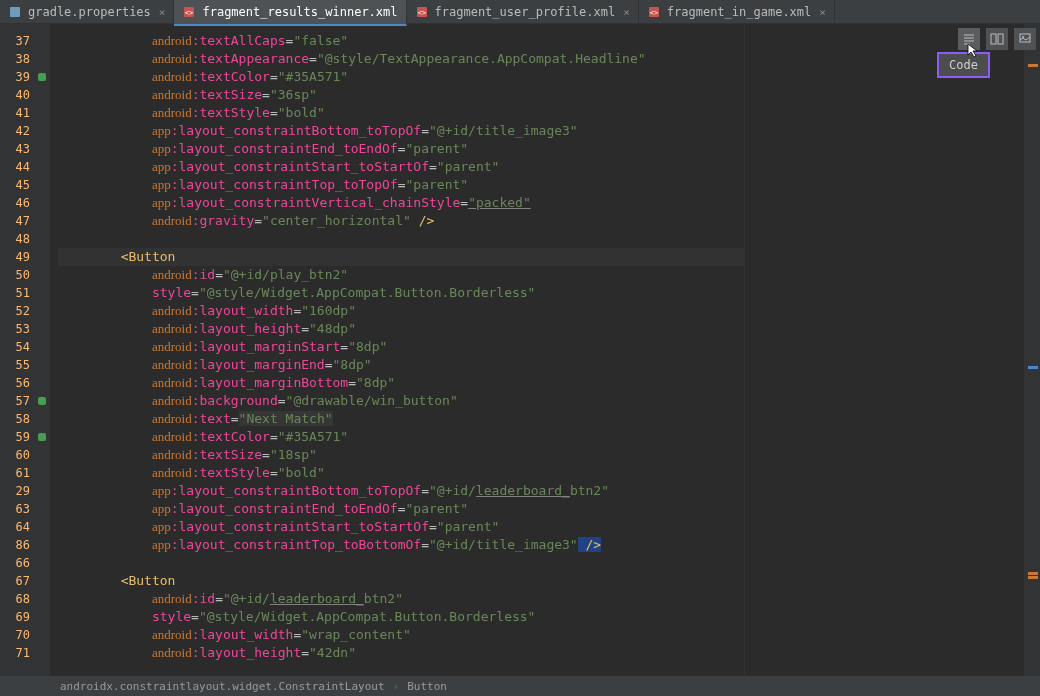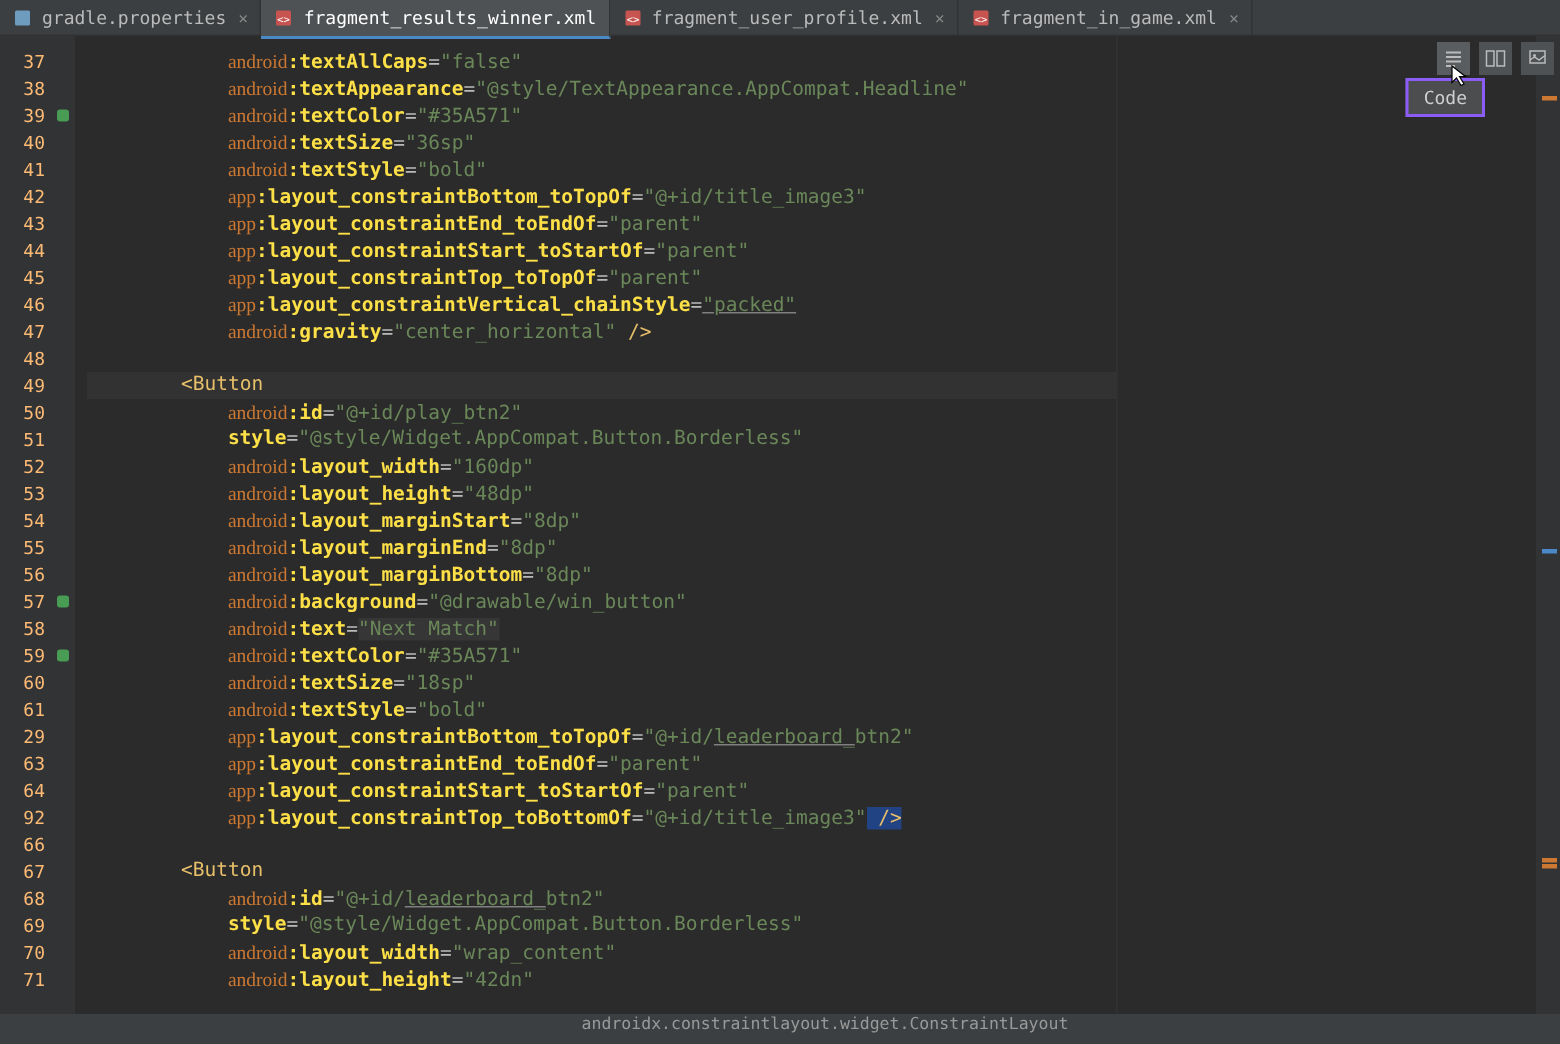--- a/index.html
+++ b/index.html
@@ -126,21 +126,21 @@
   position: relative;
   overflow: hidden;
 }
 .line {
   height: 18px;
 }
 .line.current {
   background: #323232;
 }
 .ns { color: #cc7832; font-family: Liberation Serif, serif; }
-.attr { color: #fde047; font-weight: bold; }
+.attr { color: #ec4899; }
 .eq { color: #bababa; }
 .str { color: #6a8759; }
 .tag { color: #e8bf6a; }
 .angle { color: #e8bf6a; }
 .underline { text-decoration: underline; text-decoration-color: #808080; }
 .soft { background: rgba(120,120,120,0.15); }
 .minimap {
   width: 16px;
   background: #313335;
   position: relative;
@@ -158,21 +158,20 @@
   left: 0;
   right: 0;
   height: 20px;
   background: #3c3f41;
   display: flex;
   align-items: center;
   padding-left: 60px;
   font-size: 11px;
   color: #999;
   gap: 8px;
-  flex-direction: column;
 }
 .breadcrumb .sep { color: #666; }
 .right-pane {
   width: 280px;
   background: #2b2b2b;
   border-left: 1px solid #323232;
   flex-shrink: 0;
 }
 </style>
 </head>
@@ -271,21 +270,21 @@
       <div class="ln">55</div>
       <div class="ln">56</div>
       <div class="ln">57<span class="gutter-mark teal"></span></div>
       <div class="ln">58</div>
       <div class="ln">59<span class="gutter-mark green"></span></div>
       <div class="ln">60</div>
       <div class="ln">61</div>
       <div class="ln">29</div>
       <div class="ln">63</div>
       <div class="ln">64</div>
-      <div class="ln">92</div>
+      <div class="ln">86</div>
       <div class="ln">66</div>
       <div class="ln">67</div>
       <div class="ln">68</div>
       <div class="ln">69</div>
       <div class="ln">70</div>
       <div class="ln">71</div>
     </div>
   <div class="code-area" id="code"><div class="line">            <span class="ns">android</span><span class="attr">:textAllCaps</span><span class="eq">=</span><span class="str">"false"</span></div><div class="line">            <span class="ns">android</span><span class="attr">:textAppearance</span><span class="eq">=</span><span class="str">"@style/TextAppearance.AppCompat.Headline"</span></div><div class="line">            <span class="ns">android</span><span class="attr">:textColor</span><span class="eq">=</span><span class="str">"#35A571"</span></div><div class="line">            <span class="ns">android</span><span class="attr">:textSize</span><span class="eq">=</span><span class="str">"36sp"</span></div><div class="line">            <span class="ns">android</span><span class="attr">:textStyle</span><span class="eq">=</span><span class="str">"bold"</span></div><div class="line">            <span class="ns">app</span><span class="attr">:layout_constraintBottom_toTopOf</span><span class="eq">=</span><span class="str">"@+id/title_image3"</span></div><div class="line">            <span class="ns">app</span><span class="attr">:layout_constraintEnd_toEndOf</span><span class="eq">=</span><span class="str">"parent"</span></div><div class="line">            <span class="ns">app</span><span class="attr">:layout_constraintStart_toStartOf</span><span class="eq">=</span><span class="str">"parent"</span></div><div class="line">            <span class="ns">app</span><span class="attr">:layout_constraintTop_toTopOf</span><span class="eq">=</span><span class="str">"parent"</span></div><div class="line">            <span class="ns">app</span><span class="attr">:layout_constraintVertical_chainStyle</span><span class="eq">=</span><span class="str underline">"packed"</span></div><div class="line">            <span class="ns">android</span><span class="attr">:gravity</span><span class="eq">=</span><span class="str">"center_horizontal"</span><span class="tag"> /&gt;</span></div><div class="line">&nbsp;</div><div class="line current">        <span class="angle">&lt;</span><span class="tag">Button</span></div><div class="line">            <span class="ns">android</span><span class="attr">:id</span><span class="eq">=</span><span class="str">"@+id/play_btn2"</span></div><div class="line">            <span class="attr">style</span><span class="eq">=</span><span class="str">"@style/Widget.AppCompat.Button.Borderless"</span></div><div class="line">            <span class="ns">android</span><span class="attr">:layout_width</span><span class="eq">=</span><span class="str">"160dp"</span></div><div class="line">            <span class="ns">android</span><span class="attr">:layout_height</span><span class="eq">=</span><span class="str">"48dp"</span></div><div class="line">            <span class="ns">android</span><span class="attr">:layout_marginStart</span><span class="eq">=</span><span class="str">"8dp"</span></div><div class="line">            <span class="ns">android</span><span class="attr">:layout_marginEnd</span><span class="eq">=</span><span class="str">"8dp"</span></div><div class="line">            <span class="ns">android</span><span class="attr">:layout_marginBottom</span><span class="eq">=</span><span class="str">"8dp"</span></div><div class="line">            <span class="ns">android</span><span class="attr">:background</span><span class="eq">=</span><span class="str">"@drawable/win_button"</span></div><div class="line">            <span class="ns">android</span><span class="attr">:text</span><span class="eq">=</span><span class="str soft">"Next Match"</span></div><div class="line">            <span class="ns">android</span><span class="attr">:textColor</span><span class="eq">=</span><span class="str">"#35A571"</span></div><div class="line">            <span class="ns">android</span><span class="attr">:textSize</span><span class="eq">=</span><span class="str">"18sp"</span></div><div class="line">            <span class="ns">android</span><span class="attr">:textStyle</span><span class="eq">=</span><span class="str">"bold"</span></div><div class="line">            <span class="ns">app</span><span class="attr">:layout_constraintBottom_toTopOf</span><span class="eq">=</span><span class="str">"@+id/</span><span class="str underline">leaderboard_</span><span class="str">btn2"</span></div><div class="line">            <span class="ns">app</span><span class="attr">:layout_constraintEnd_toEndOf</span><span class="eq">=</span><span class="str">"parent"</span></div><div class="line">            <span class="ns">app</span><span class="attr">:layout_constraintStart_toStartOf</span><span class="eq">=</span><span class="str">"parent"</span></div><div class="line">            <span class="ns">app</span><span class="attr">:layout_constraintTop_toBottomOf</span><span class="eq">=</span><span class="str">"@+id/title_image3"</span><span class="tag" style="background:#214283;"> /&gt;</span></div><div class="line">&nbsp;</div><div class="line">        <span class="angle">&lt;</span><span class="tag">Button</span></div><div class="line">            <span class="ns">android</span><span class="attr">:id</span><span class="eq">=</span><span class="str">"@+id/</span><span class="str underline">leaderboard_</span><span class="str">btn2"</span></div><div class="line">            <span class="attr">style</span><span class="eq">=</span><span class="str">"@style/Widget.AppCompat.Button.Borderless"</span></div><div class="line">            <span class="ns">android</span><span class="attr">:layout_width</span><span class="eq">=</span><span class="str">"wrap_content"</span></div><div class="line">            <span class="ns">android</span><span class="attr">:layout_height</span><span class="eq">=</span><span class="str">"42dn"</span></div></div>
   <div class="right-pane"></div>
   <div class="minimap" id="minimap">

